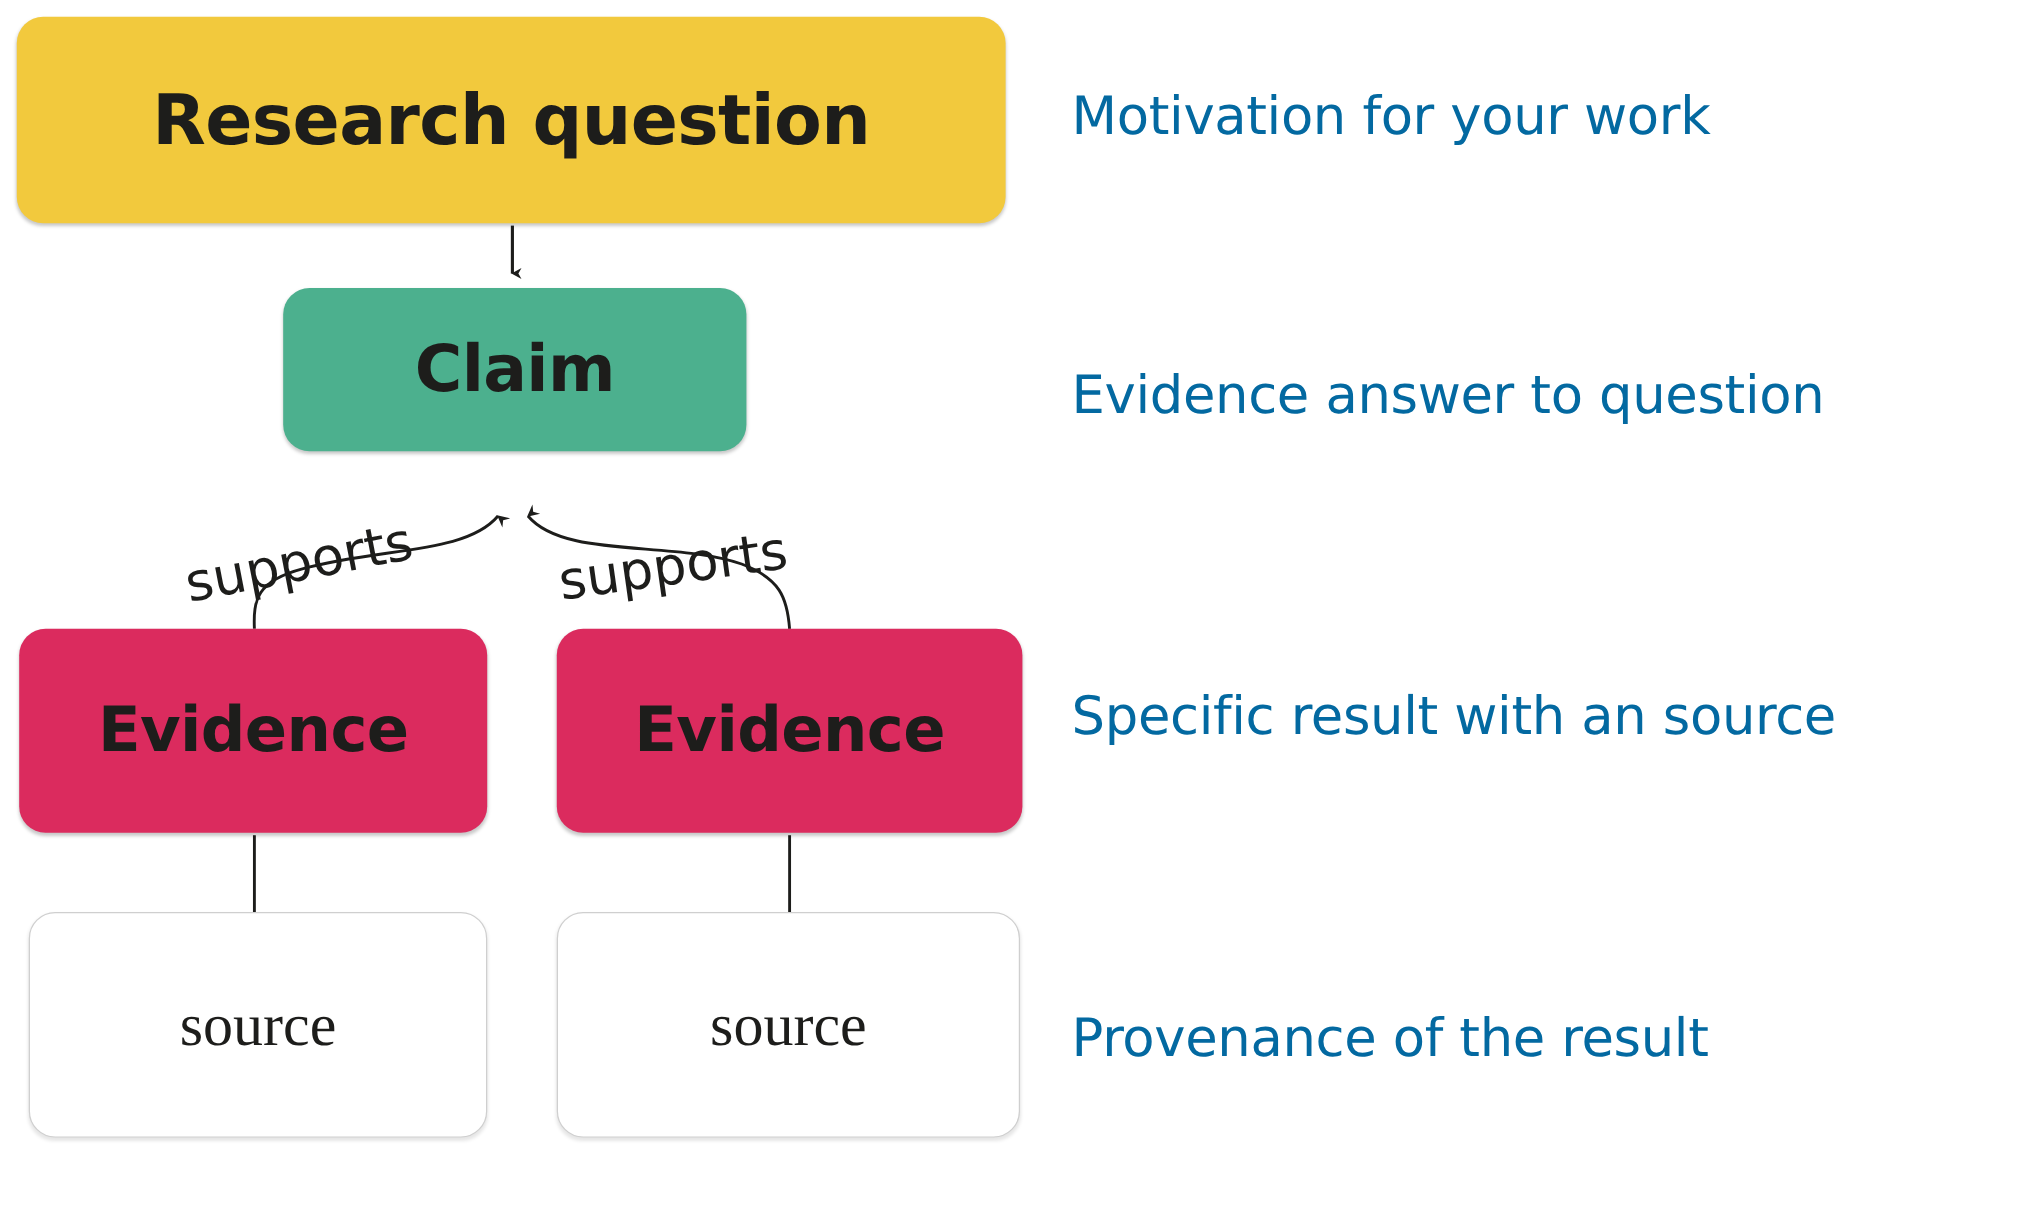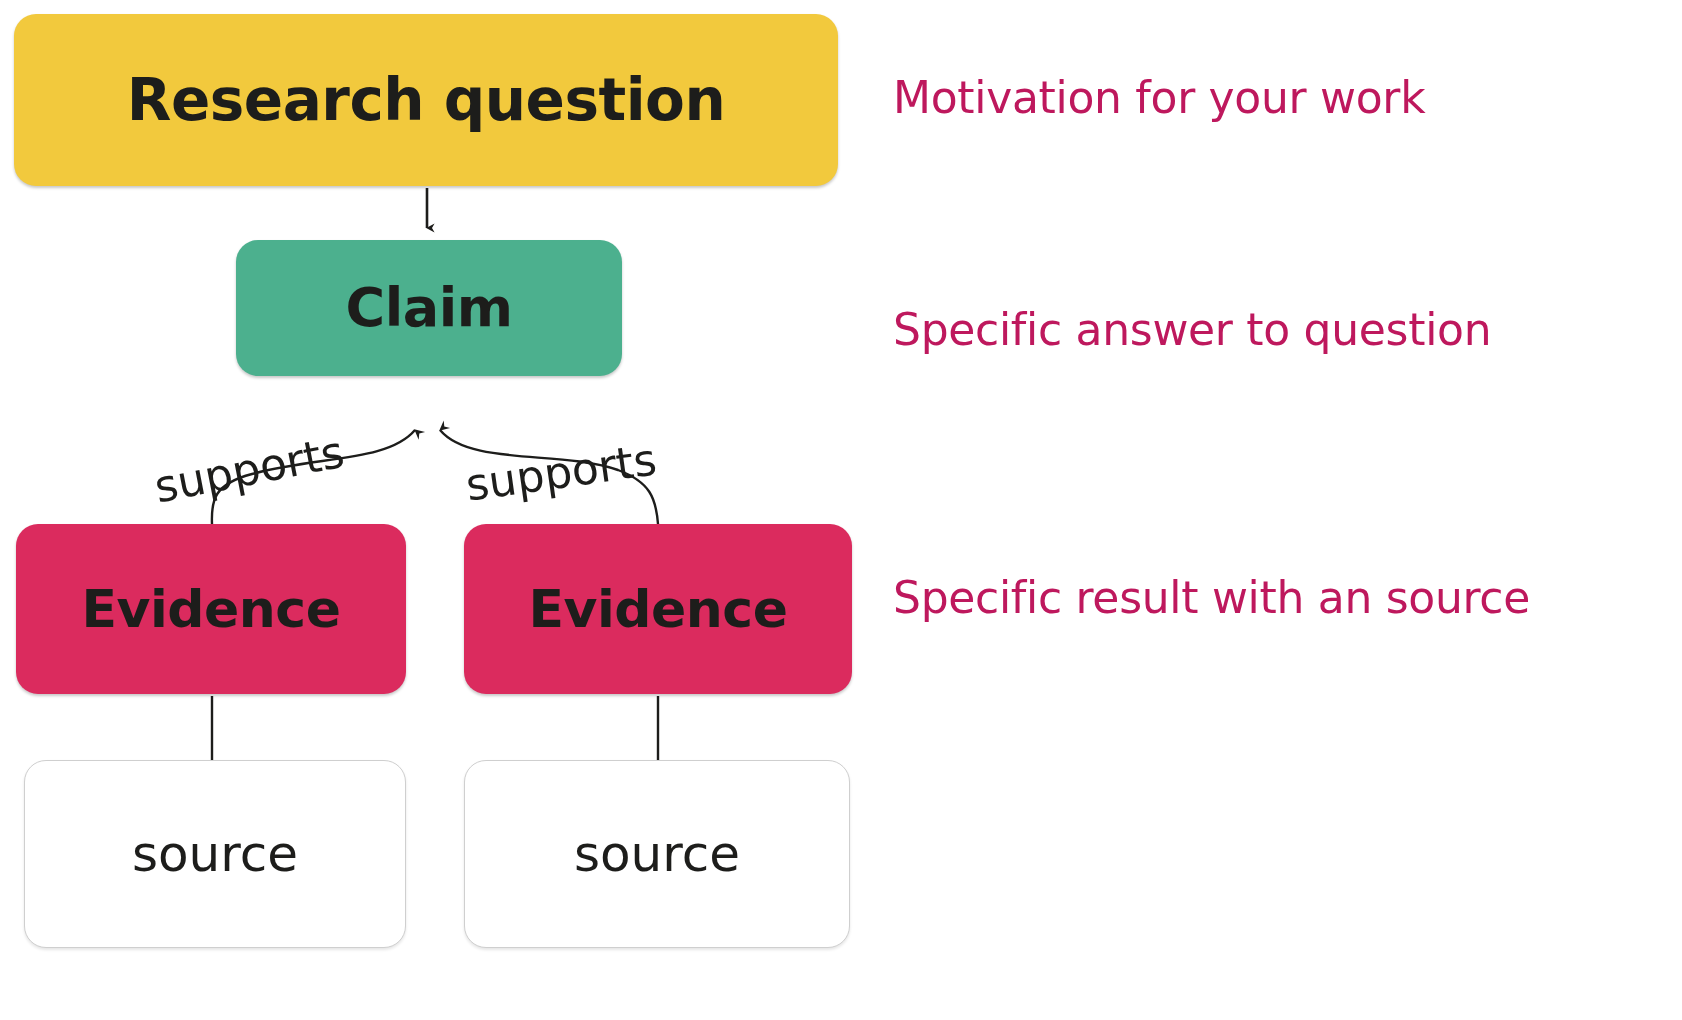--- a/index.html
+++ b/index.html
@@ -28,20 +28,21 @@
   .node {
     position: absolute;
     box-sizing: border-box;
     display: flex;
     align-items: center;
     justify-content: center;
     border-radius: 22px;
     color: #1d1d1b;
     text-align: center;
     line-height: 1.05;
+    font-family: Liberation Serif, serif;
   }
   .node-shadow {
     box-shadow: 0 2px 3px rgba(0,0,0,0.22);
   }
   .node-strong {
     font-weight: 700;
     font-family: "DejaVu Sans", sans-serif;
     letter-spacing: -0.5px;
   }
   
@@ -114,21 +115,21 @@
     left: 466px;
     top: 460px;
     transform: rotate(-8deg);
   }
   
   .annotation {
     position: absolute;
     font-family: "DejaVu Sans", sans-serif;
     font-weight: 400;
     font-size: 44px;
-    color: #be185d;
+    color: #0369a1;
     white-space: nowrap;
     letter-spacing: -0.3px;
   }
   #annotation-0 { left: 893px; top: 72px; }
   #annotation-1 { left: 893px; top: 304px; }
   #annotation-2 { left: 893px; top: 572px; }
   #annotation-3 { left: 893px; top: 840px; }
 </style>
 </head>
 <body>
@@ -179,18 +180,19 @@
   <div class="node" id="node-source-2">
     <span>source</span>
   </div>
 
   <div class="edge-label" id="label-supports-left">supports</div>
 
   <div class="edge-label" id="label-supports-right">supports</div>
 
   <div class="annotation" id="annotation-0">Motivation for your work</div>
 
-  <div class="annotation" id="annotation-1">Specific answer to question</div>
+  <div class="annotation" id="annotation-1">Evidence answer to question</div>
 
   <div class="annotation" id="annotation-2">Specific result with an source</div>
 
+  <div class="annotation" id="annotation-3">Provenance of the result</div>
 
 </div>
 
 </body></html>

